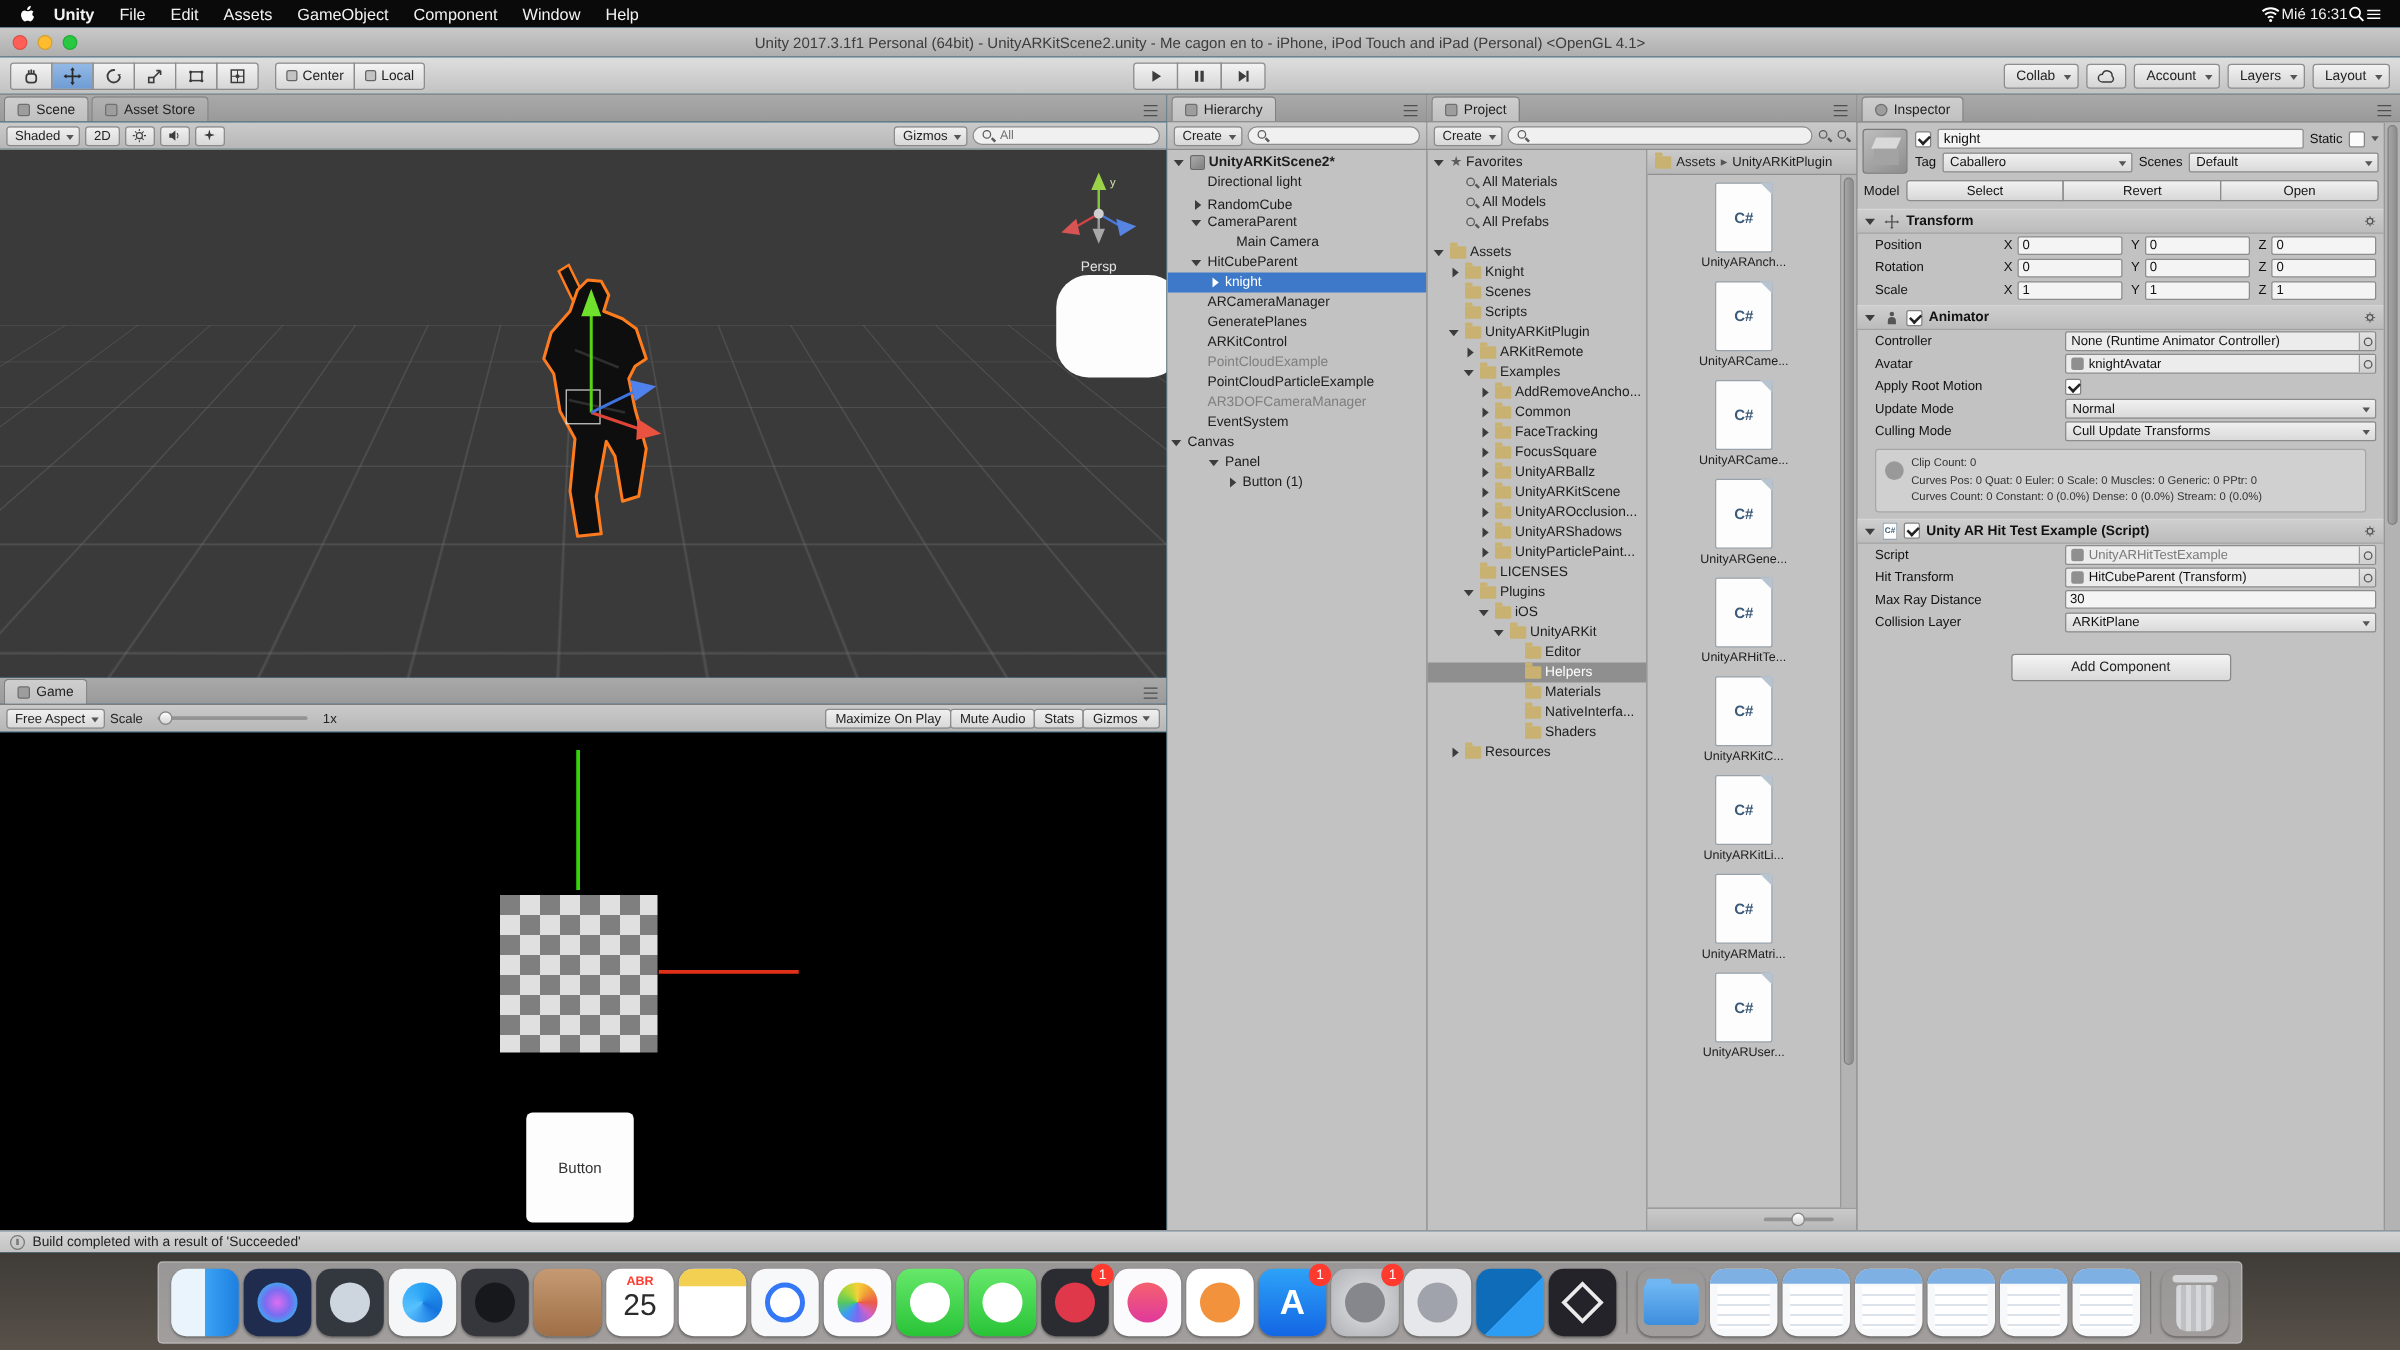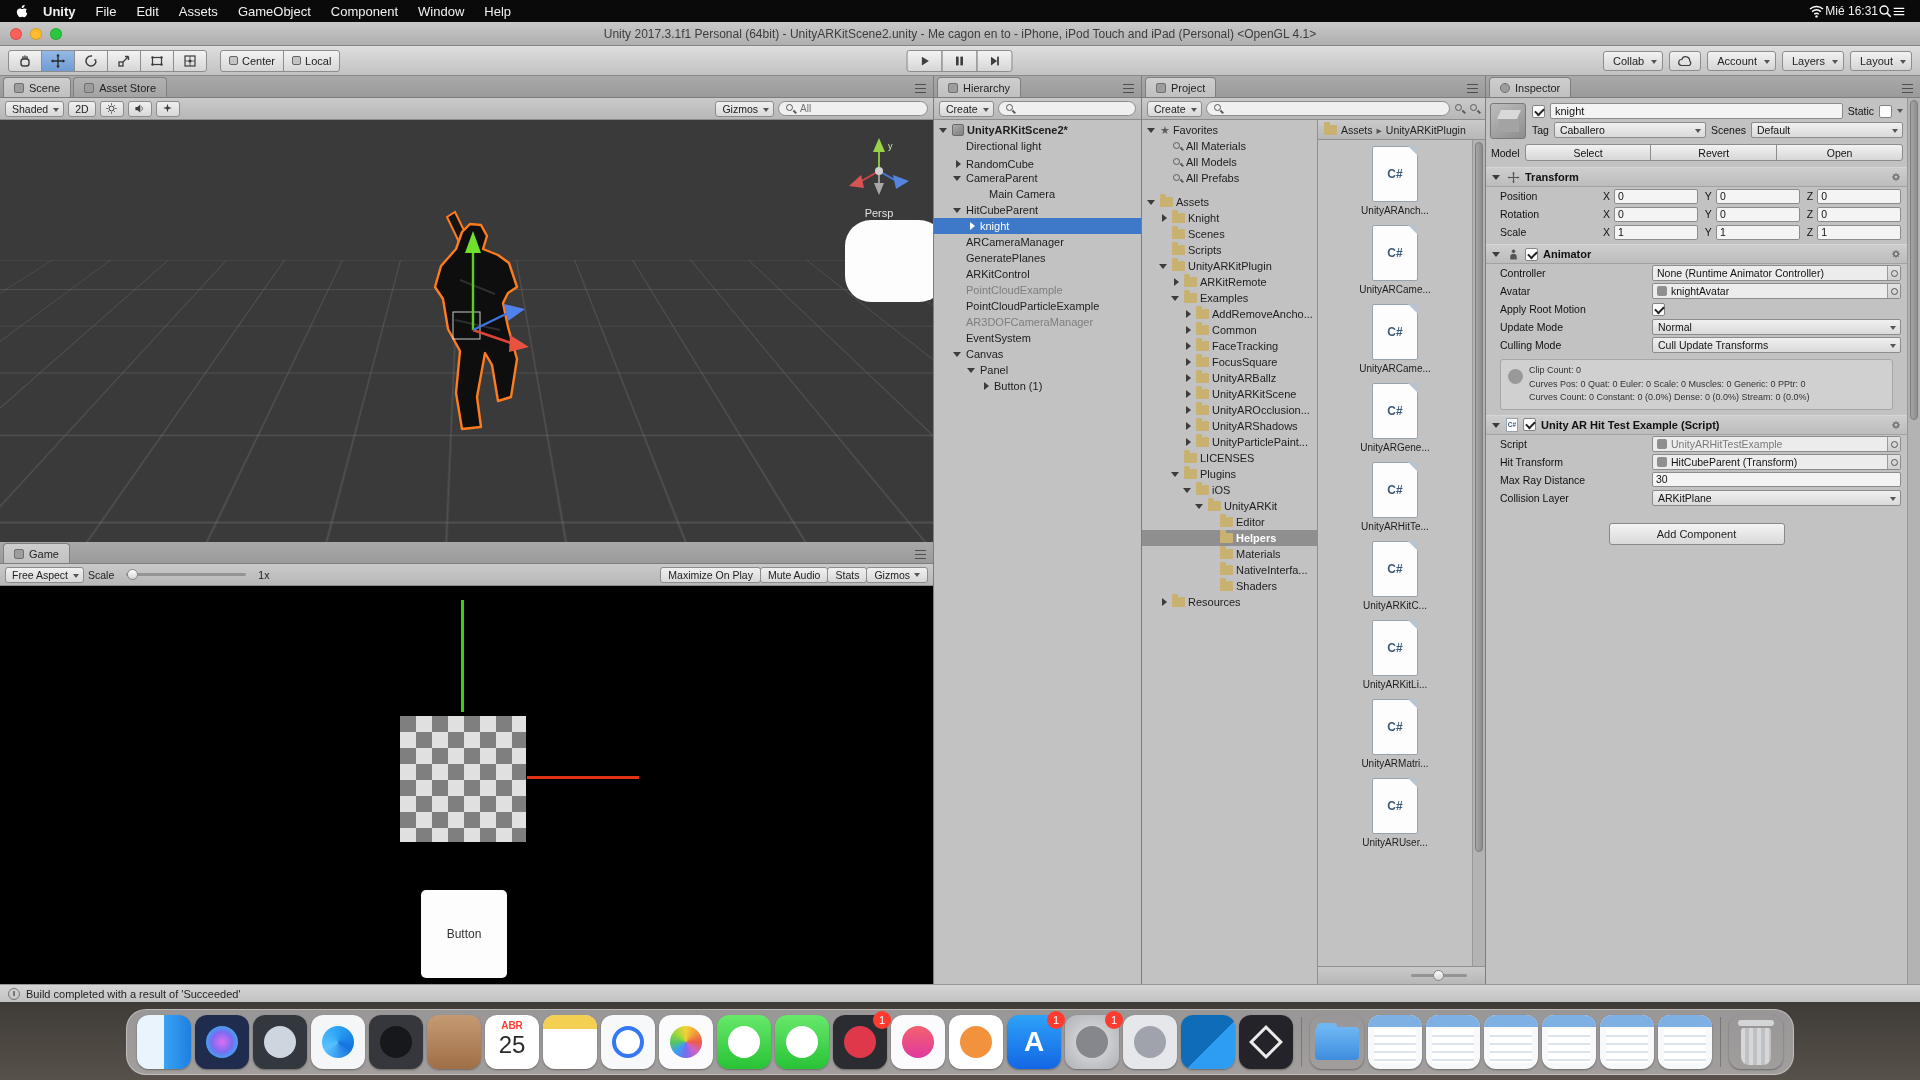--- a/index.html
+++ b/index.html
@@ -163,21 +163,21 @@
   .add-comp{width:176px;height:22px;border:1px solid #898989;border-radius:3px;background:linear-gradient(#f4f4f4,#d9d9d9);font-size:11px;color:#222;display:flex;align-items:center;justify-content:center}
   .insp-scroll{position:relative;width:13px;background:#b3b3b3;border-left:1px solid #979797;flex:none}
 
   
   #statusbar{height:18px;background:linear-gradient(#d5d5d5,#c2c2c2);border-top:1px solid #969696;display:flex;align-items:center;gap:6px;padding:0 8px;font-size:11px;color:#222}
   .st-ic{width:12px;height:12px;border-radius:50%;border:1.5px solid #777;position:relative;flex:none}
   .st-ic::after{content:"";position:absolute;left:4px;top:2.5px;width:1.5px;height:5px;background:#777}
 
   
   #desktop{height:78px;background:linear-gradient(#3f3b37,#575149);position:relative}
-  #dock{position:absolute;bottom:5px;left:50%;transform:translateX(-50%);height:66px;display:flex;align-items:center;gap:4px;padding:0 10px;background:rgba(224,224,228,.55);border:1px solid rgba(255,255,255,.35);border-radius:20px}
+  #dock{position:absolute;bottom:5px;left:50%;transform:translateX(-50%);height:66px;display:flex;align-items:center;gap:4px;padding:0 10px;background:rgba(224,224,228,.55);border:1px solid rgba(255,255,255,.35);border-radius:4px}
   .dicon{width:54px;height:54px;position:relative;flex:none}
   .dtile{position:absolute;inset:0;border-radius:12px;overflow:hidden;box-shadow:0 1px 2px rgba(0,0,0,.35)}
   .dfg{position:absolute;inset:11px;border-radius:50%}
   .dletter{position:absolute;inset:0;display:flex;align-items:center;justify-content:center;color:#fff;font-size:28px;font-weight:bold}
   .badge{position:absolute;top:-4px;right:-4px;width:18px;height:18px;border-radius:50%;background:#ff3b30;color:#fff;font-size:11px;display:flex;align-items:center;justify-content:center;z-index:2}
   .cal-top{position:absolute;top:5px;left:0;right:0;text-align:center;color:#ff3b30;font-size:10px;font-weight:bold}
   .cal-day{position:absolute;top:16px;left:0;right:0;text-align:center;color:#2b2b2b;font-size:24px;font-weight:300}
   .note-top{position:absolute;top:0;left:0;right:0;height:14px;background:#f3cf52}
   .win-top{position:absolute;top:0;left:0;right:0;height:12px;background:#7fb0e4}
   .win-body{position:absolute;top:14px;left:6px;right:6px;bottom:6px;background:repeating-linear-gradient(#fff 0 6px,#dce3ea 6px 8px)}
@@ -536,21 +536,21 @@
             <span class="lbl">PointCloudParticleExample</span>
           </div>
           <div class="trow dim" style="padding-left: 18px;">
             <span class="tri"></span>
             <span class="lbl">AR3DOFCameraManager</span>
           </div>
           <div class="trow" style="padding-left: 18px;">
             <span class="tri"></span>
             <span class="lbl">EventSystem</span>
           </div>
-          <div class="trow" style="padding-left: 18px;">
+          <div class="trow" style="padding-left: 2px;">
             <span class="tri open"></span>
             <span class="lbl">Canvas</span>
           </div>
           <div class="trow" style="padding-left: 32px;">
             <span class="tri open"></span>
             <span class="lbl">Panel</span>
           </div>
           <div class="trow" style="padding-left: 46px;">
             <span class="tri closed"></span>
             <span class="lbl">Button (1)</span>
@@ -698,21 +698,21 @@
             <div class="trow" style="padding-left: 52px;">
               <span class="tri open"></span>
               <span class="mini-folder"></span>
               <span class="lbl">UnityARKit</span>
             </div>
             <div class="trow" style="padding-left: 64px;">
               <span class="tri"></span>
               <span class="mini-folder"></span>
               <span class="lbl">Editor</span>
             </div>
-            <div class="trow gsel" style="padding-left: 64px; font-weight: bold;">
+            <div class="trow gsel" style="padding-left: 64px;">
               <span class="tri"></span>
               <span class="mini-folder"></span>
               <span class="lbl">Helpers</span>
             </div>
             <div class="trow" style="padding-left: 64px;">
               <span class="tri"></span>
               <span class="mini-folder"></span>
               <span class="lbl">Materials</span>
             </div>
             <div class="trow" style="padding-left: 64px;">

